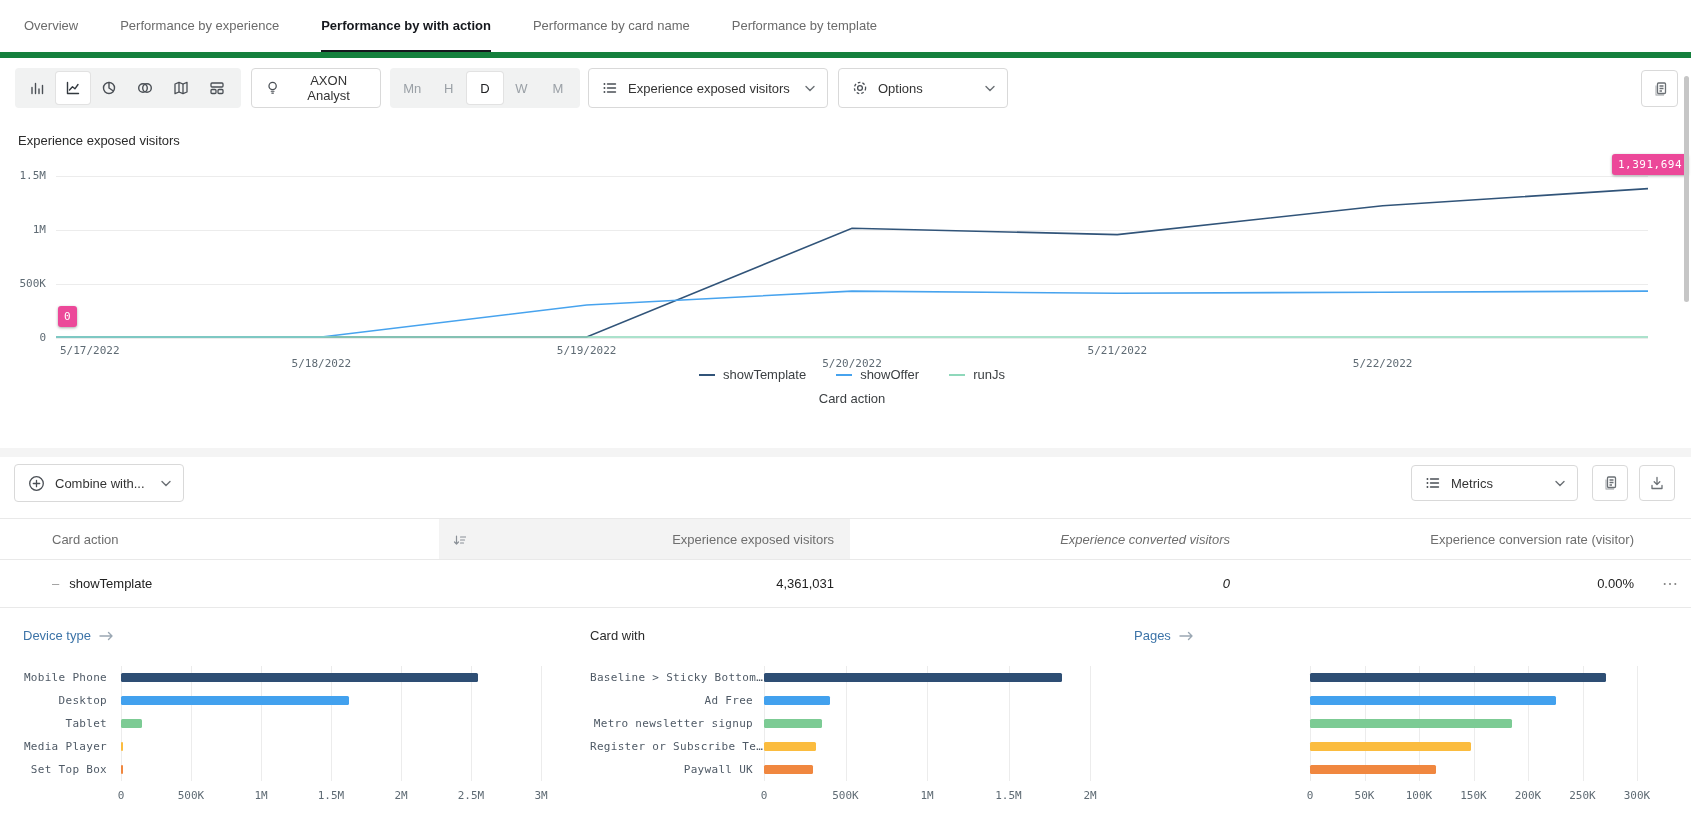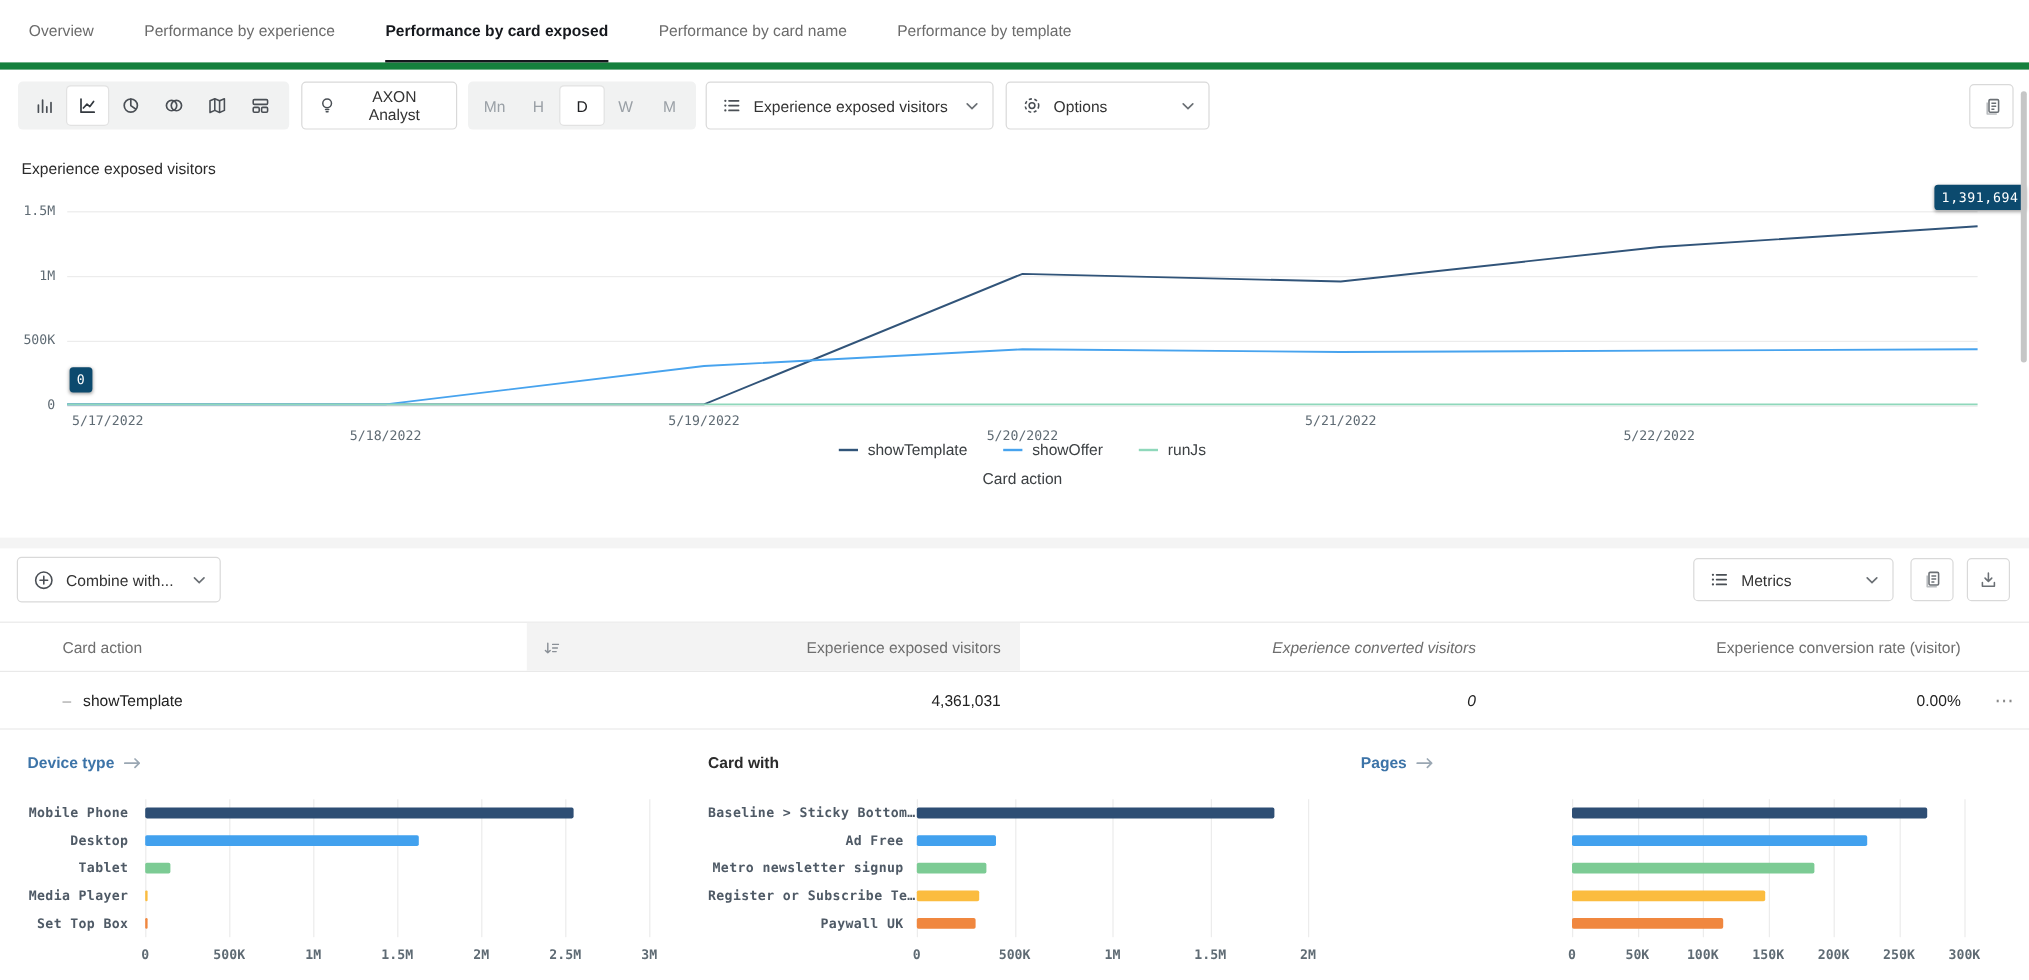--- a/index.html
+++ b/index.html
@@ -36,21 +36,21 @@
           display:flex;align-items:center;justify-content:center;cursor:pointer;box-sizing:border-box;}
   .top-copy{left:1641px;top:2px;}
 
   
   .chart-title{position:absolute;left:18px;top:133px;font-size:13px;color:#2b2b2b;}
   .chart-layer{position:absolute;left:0;top:0;width:100%;height:100%;pointer-events:none;}
   .gridline{position:absolute;height:1px;background:#ececec;}
   .ylab{position:absolute;left:0;width:46px;text-align:right;font-family:"DejaVu Sans Mono",monospace;
         font-size:11px;color:#5f6b74;}
   .xlab{position:absolute;font-family:"DejaVu Sans Mono",monospace;font-size:11px;color:#5f6b74;white-space:nowrap;}
-  .badge{position:absolute;background:#0c4a6e;color:#fff;font-family:"DejaVu Sans Mono",monospace;font-size:11px;
+  .badge{position:absolute;background:#ec4899;color:#fff;font-family:"DejaVu Sans Mono",monospace;font-size:11px;
          padding:4px 6px;border-radius:3px;letter-spacing:.5px;box-shadow:0 1px 3px rgba(0,0,0,.35);}
   .start-badge{left:58px;top:306px;}
   .end-badge{left:1612px;top:154px;}
   .legend{position:absolute;left:56px;top:367px;width:1592px;display:flex;justify-content:center;gap:30px;
           font-size:13px;color:#3c4043;}
   .legend-item{display:flex;align-items:center;gap:8px;cursor:pointer;pointer-events:auto;}
   .legend-swatch{width:16px;height:2px;}
   .axis-caption{position:absolute;left:56px;top:391px;width:1592px;text-align:center;font-size:13px;color:#3c4043;}
 
   
@@ -73,21 +73,21 @@
   .c3{left:850px;width:396px;font-style:italic;}
   .c4{left:1246px;width:404px;}
   .c5{left:1650px;width:41px;justify-content:center;}
   .num{justify-content:flex-end;padding-right:16px;}
   .th.sorted{background:#f3f3f3;}
   .sort-ic{position:absolute;left:13px;top:14px;}
   .row-dash{color:#999;margin-right:10px;}
   .row-menu{color:#8a8a8a;font-size:16px;cursor:pointer;letter-spacing:1px;}
 
   
-  .mini{position:absolute;top:628px;height:175px;font-weight:bold;}
+  .mini{position:absolute;top:628px;height:175px;}
   .mini-head{position:absolute;left:0;top:0;display:flex;align-items:center;gap:8px;font-size:13px;color:#2b2b2b;}
   .mini-head.link{color:#3d74a8;cursor:pointer;}
   .mini-labels{position:absolute;top:38px;}
   .mini-label{height:23px;line-height:23px;text-align:right;font-family:"DejaVu Sans Mono",monospace;font-size:11px;
               color:#4f5a66;letter-spacing:.3px;white-space:nowrap;}
   .mini-plot{position:absolute;top:38px;height:115px;}
   .mini-grid{position:absolute;top:0;height:115px;width:1px;background:#ececec;}
   .mini-bar{position:absolute;height:9px;border-radius:1.5px;}
   .mini-tick{position:absolute;top:123px;transform:translateX(-50%);font-family:"DejaVu Sans Mono",monospace;
              font-size:11px;color:#5f6b74;white-space:nowrap;}
@@ -97,21 +97,21 @@
   svg.ic{display:block;}
 </style>
 </head>
 <body>
 
 <div class="app">
 
   <nav class="tabbar">
     <div class="tab">Overview</div>
     <div class="tab">Performance by experience</div>
-    <div class="tab active">Performance by card exposed</div>
+    <div class="tab active">Performance by with action</div>
     <div class="tab">Performance by card name</div>
     <div class="tab">Performance by template</div>
   </nav>
 
   <div class="toolbar">
     <div class="icon-group">
       <button class="icon-btn" title="">
         <svg class="ic" width="18" height="18" viewBox="0 0 18 18" fill="none" stroke="#4a4f55" stroke-width="1.4" stroke-linecap="round">
             <path d="M4 14.5V8.5 M7.5 14.5V4.5 M11 14.5V10 M14.5 14.5V6.5"></path>
           </svg>

